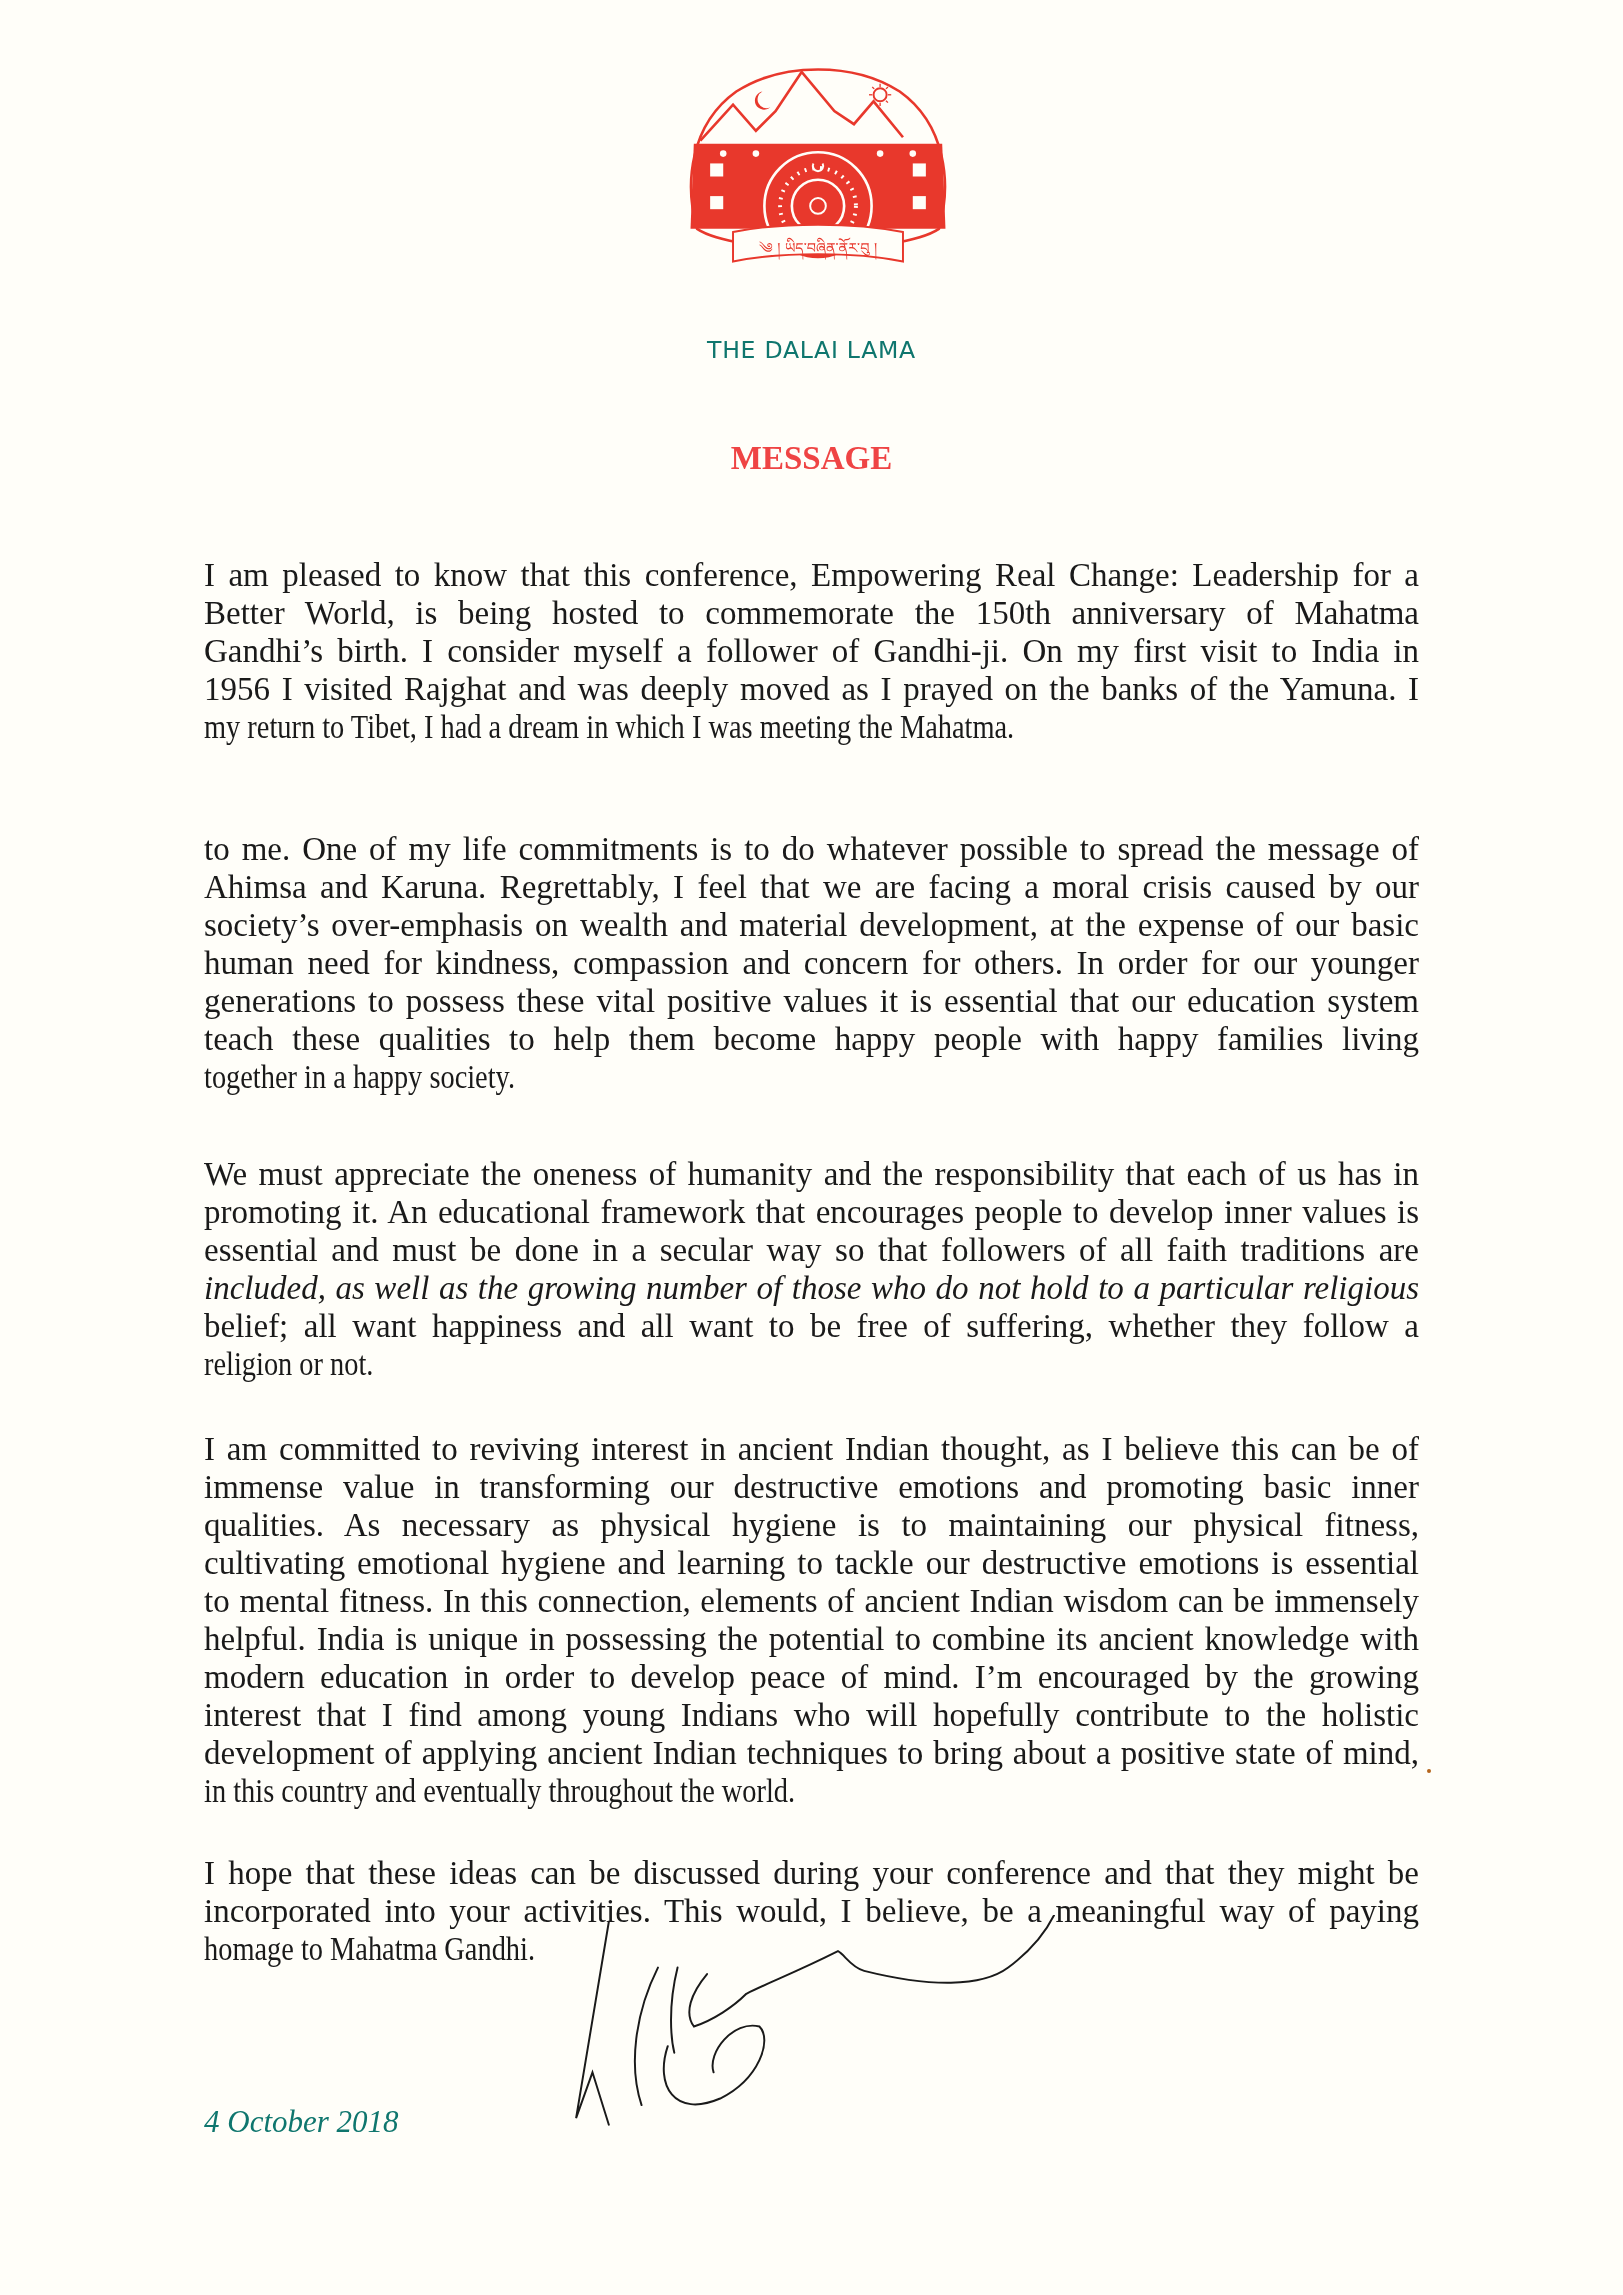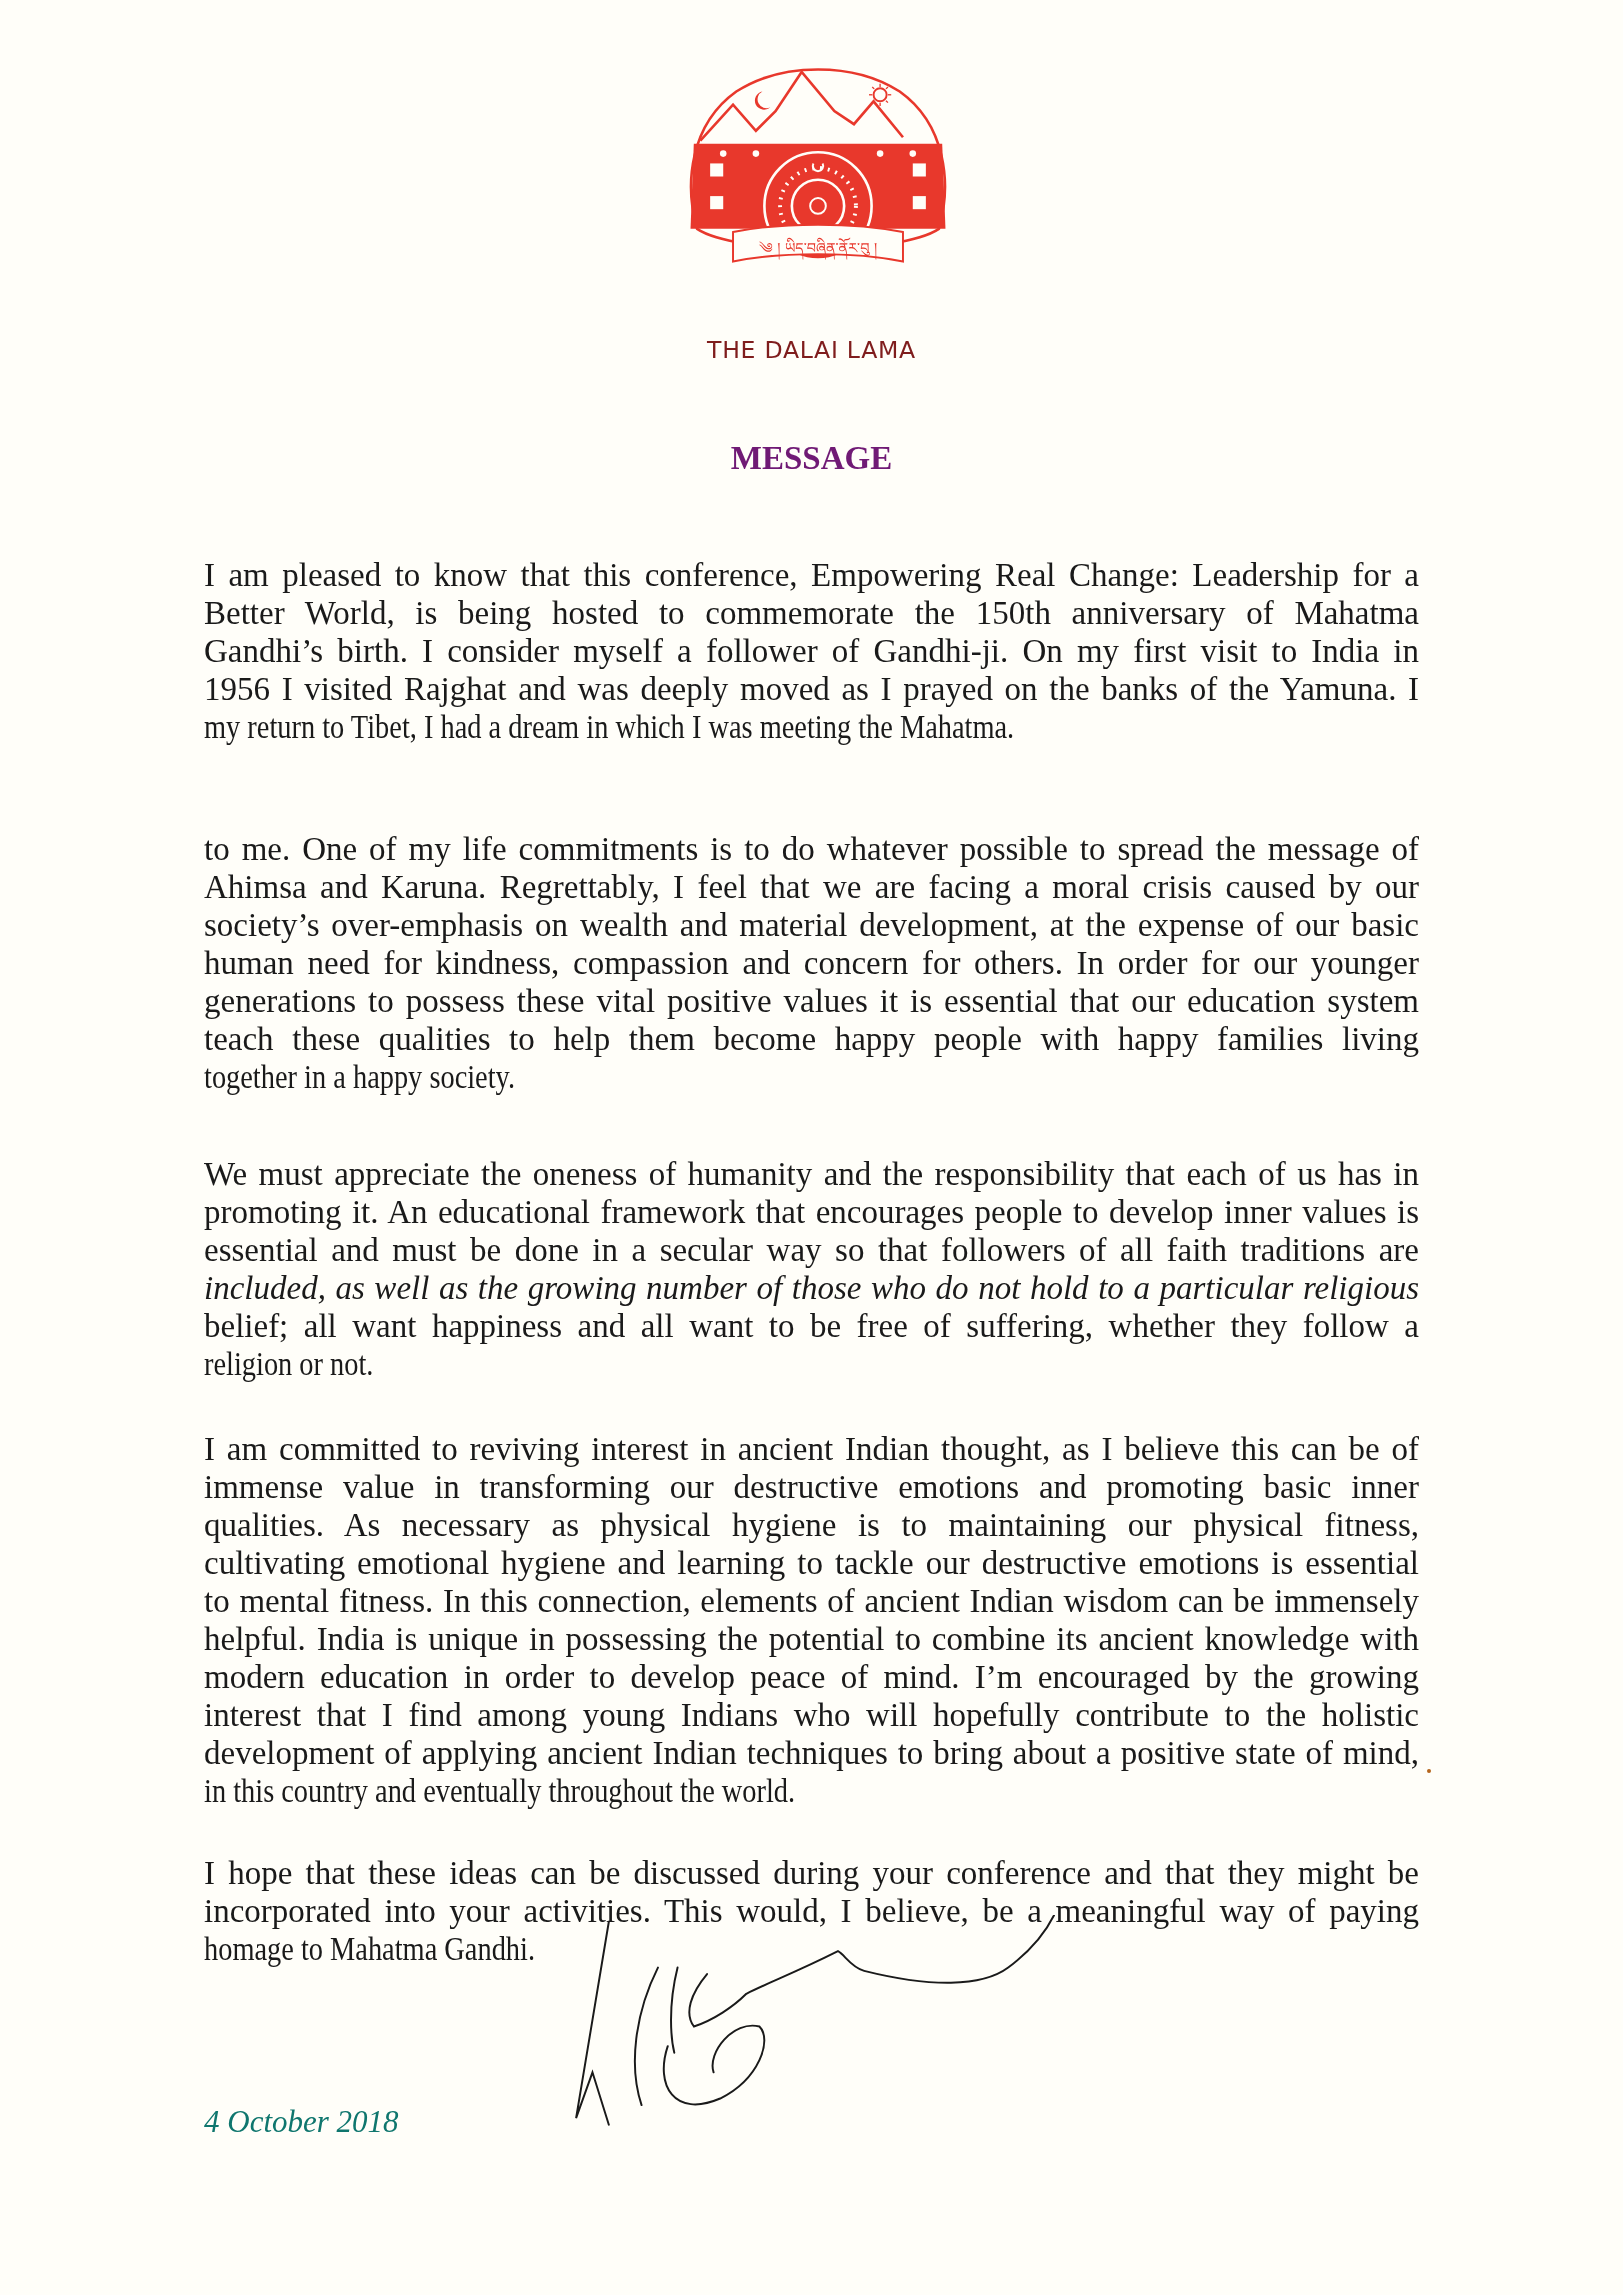--- a/index.html
+++ b/index.html
@@ -9,27 +9,27 @@
     position: relative;
     overflow: hidden;
     font-family: "Liberation Serif", serif;
     color: #1a1a1a;
   }
   .emblem { position: absolute; left: 684px; top: 65px; width: 268px; height: 223px; }
   .org-name {
     position: absolute; left: 0; width: 1623px; top: 336px;
     text-align: center;
     font-family: "DejaVu Sans", sans-serif;
-    font-size: 23.6px; color: #7f1d1d; letter-spacing: 0.7px;
+    font-size: 23.6px; color: #0f766e; letter-spacing: 0.7px;
   }
   .title {
     position: absolute; left: 0; width: 1623px; top: 440px;
     text-align: center;
     font-family: "Liberation Serif", serif;
-    font-weight: bold; font-size: 33px; color: #701a75;
+    font-weight: bold; font-size: 33px; color: #ef4444;
   }
   .para { position: absolute; left: 204px; width: 1215px; }
   .line {
     display: block;
     height: 38px; line-height: 38px;
     font-size: 33px;
     white-space: nowrap;
     text-align: justify;
     text-align-last: justify;
     transform-origin: left center;

